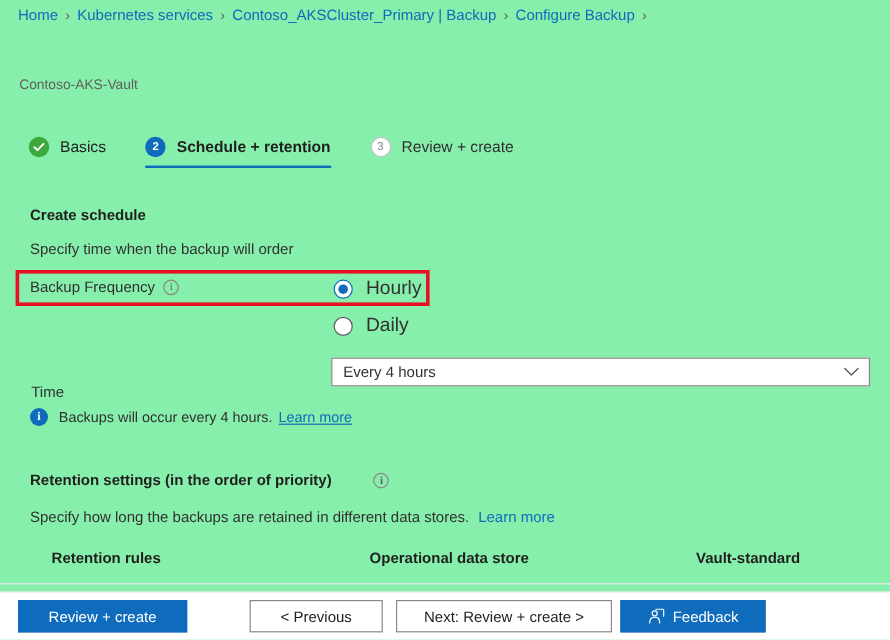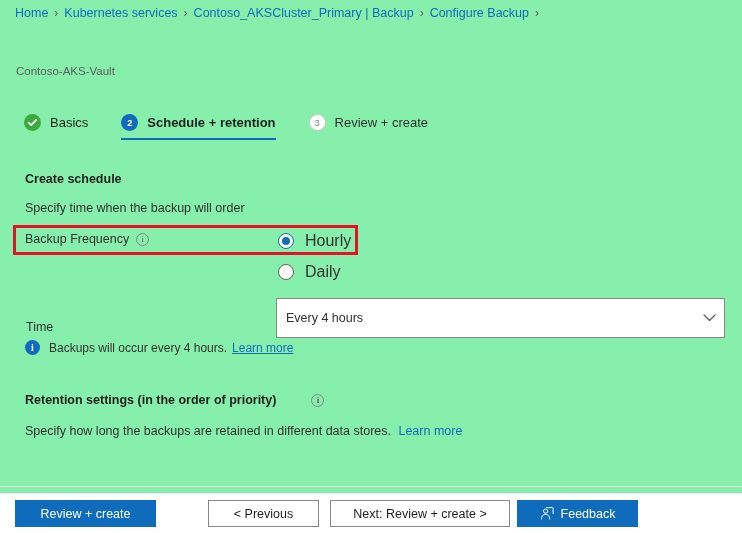--- a/index.html
+++ b/index.html
@@ -123,21 +123,21 @@
     pointer-events: none;
   }
 
   
   .time-label {
     position: absolute; left: 26px; top: 320px;
     font-size: 12.5px; color: #323130;
   }
   .dropdown {
     position: absolute; left: 276px; top: 298px;
-    width: 449px; height: 40px;
+    width: 449px; height: 24px;
     border: 1px solid #8a8886; background: #fff;
     display: flex; align-items: center;
     padding: 0 8px 0 9px; cursor: pointer;
   }
   .dropdown-value { font-size: 12.5px; color: #323130; flex: 1; }
   .chev { color: #605e5c; display: flex; align-items: center; }
 
   
   .info-banner {
     position: absolute; left: 25px; top: 340px;
@@ -275,20 +275,25 @@
 
   <div class="sec-head s2">
     <span>Retention settings (in the order of priority)</span>
     <span class="info-o">i</span>
   </div>
   <div class="sec-desc s2">
     <span>Specify how long the backups are retained in different data stores.</span>
     <span class="link" style="margin-left:4px">Learn more</span>
   </div>
 
+  <div class="tbl-head">
+    <span class="th c0">Retention rules</span>
+    <span class="th c1">Operational data store</span>
+    <span class="th c2">Vault-standard</span>
+  </div>
   <div class="tbl-divider"></div>
 
   <div class="cmdbar">
     <div class="btn btn-primary review">Review + create</div>
     <div class="btn btn-default prev">&lt; Previous</div>
     <div class="btn btn-primary feedback">
       <span class="fb-icon">
         <svg width="14" height="13" viewBox="0 0 14 13">
           <path d="M12.6 0.6 H6.6" stroke="#ffffff" stroke-width="1" fill="none" stroke-linecap="round"></path>
           <path d="M13.1 1.1 V6.6" stroke="#ffffff" stroke-width="1" fill="none" stroke-linecap="round"></path>

